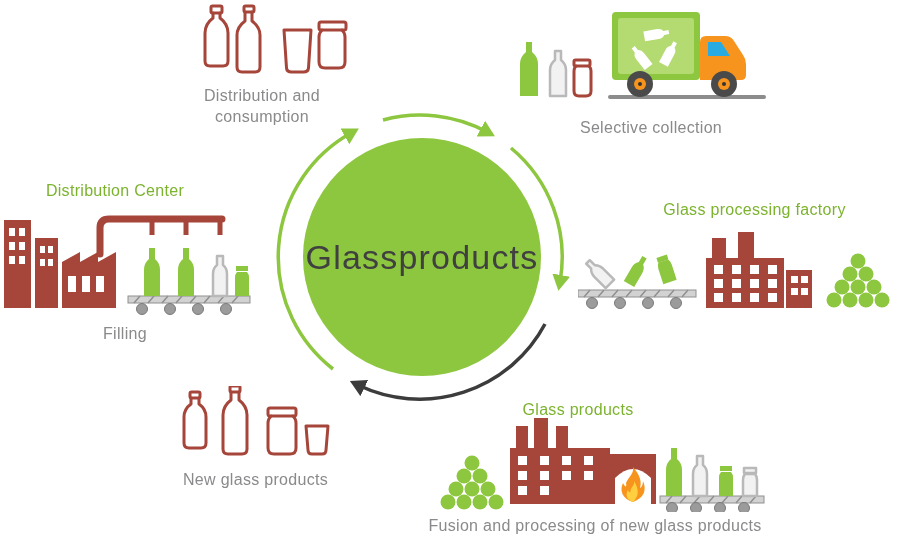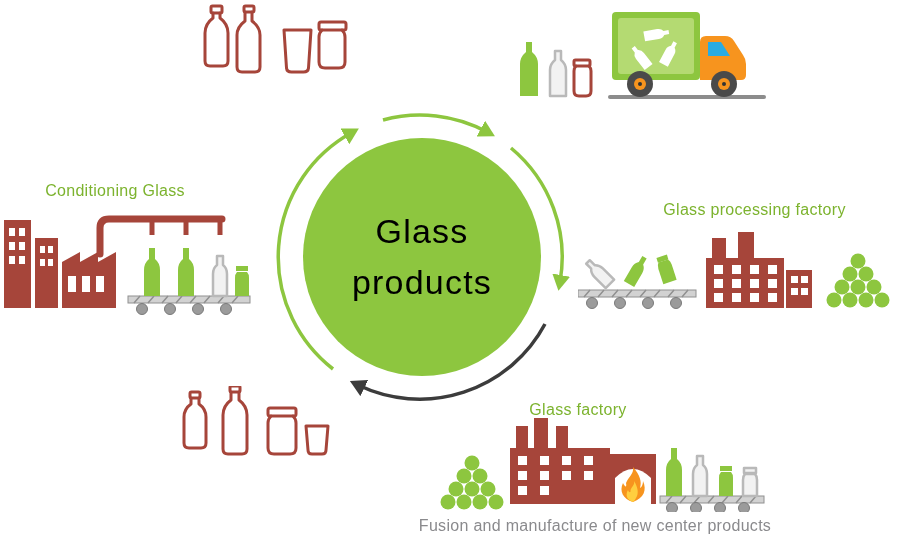--- a/index.html
+++ b/index.html
@@ -7,22 +7,22 @@
   body{position:relative;background:#fff;overflow:hidden;font-family:"Liberation Sans",sans-serif}
   :root{
     --green:#8dc63f; --green-text:#7cb32e; --red:#a6453a; --gray-text:#8a8a8d;
     --dark:#3f3f3f; --orange:#f7941e; --blue:#29abe2;
   }
   .stage{position:absolute;inset:0}
   .label{position:absolute;text-align:center;font-size:16px;line-height:1.3;letter-spacing:.3px;color:var(--gray-text)}
   .label.green{color:var(--green-text)}
   .center-circle{
     position:absolute;left:303px;top:138px;width:238px;height:238px;border-radius:50%;
-    background:var(--green);display:flex;flex-direction:column;align-items:center;justify-content:center;
-    color:#000000;font-size:34px;letter-spacing:1.2px;line-height:1.5;
+    background:var(--green);display:flex;align-items:center;justify-content:center;
+    color:#404040;font-size:34px;letter-spacing:1.2px;line-height:1.5;
   }
   .icon{position:absolute}
   .arrows{position:absolute;left:0;top:0}
   .arc{fill:none;stroke-width:3.5}
   .arc-green{stroke:var(--green)}
   .arc-dark{stroke:#3c3c3c}
   .mk-green{fill:var(--green)}
   .mk-dark{fill:#3c3c3c}
   .f-green{fill:var(--green)}
   .f-red{fill:var(--red)}
@@ -57,24 +57,28 @@
     <path class="arc arc-green" d="M511,148 A142,142 0 0 1 560,282" marker-end="url(#ah-green)"></path>
     <path class="arc arc-dark" d="M545,324 A142,142 0 0 1 358,385" marker-end="url(#ah-dark)"></path>
     <path class="arc arc-green" d="M333,369 A142,142 0 0 1 351,133" marker-end="url(#ah-green)"></path>
   </svg>
 
   <div class="center-circle">
     <div>Glass</div>
     <div>products</div>
   </div>
 
-  <div class="label green" style="left:15px;top:181px;width:200px">Conditioning Glass</div>
+  <div class="label" style="left:187px;top:86px;width:150px">Distribution and consumption</div>
+  <div class="label" style="left:556px;top:118px;width:190px">Selective collection</div>
+  <div class="label green" style="left:15px;top:181px;width:200px">Distribution Center</div>
   <div class="label green" style="left:652px;top:200px;width:205px">Glass processing factory</div>
-  <div class="label green" style="left:498px;top:400px;width:160px">Glass factory</div>
-  <div class="label" style="left:385px;top:516px;width:420px">Fusion and manufacture of new center products</div>
+  <div class="label" style="left:75px;top:324px;width:100px">Filling</div>
+  <div class="label green" style="left:498px;top:400px;width:160px">Glass products</div>
+  <div class="label" style="left:158px;top:470px;width:195px">New glass products</div>
+  <div class="label" style="left:385px;top:516px;width:420px">Fusion and processing of new glass products</div>
 
   <svg class="icon" style="left:198px;top:4px" width="152" height="76" viewBox="0 0 152 76">
     <g class="s-red">
       <g>
         <rect x="13" y="2" width="11" height="7" rx="1.5"></rect>
         <path d="M15,9 v5 q-8,6 -8,15 v28 q0,5 5,5 h13 q5,0 5,-5 v-28 q0,-9 -8,-15 v-5"></path>
       </g>
       <g>
         <rect x="46" y="2" width="10" height="6" rx="1.5"></rect>
         <path d="M47,8 v9 q-8,6 -8,14 v32 q0,5 5,5 h13 q5,0 5,-5 v-32 q0,-8 -8,-14 v-9"></path>

